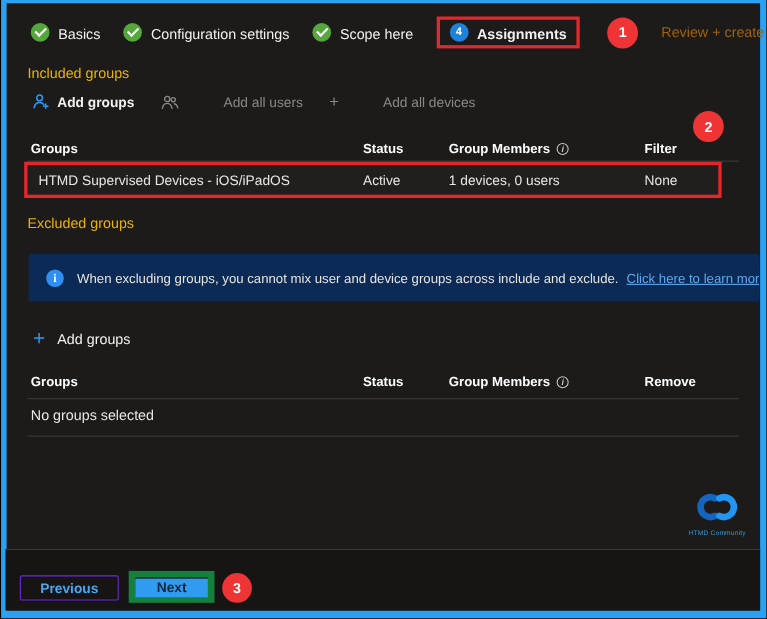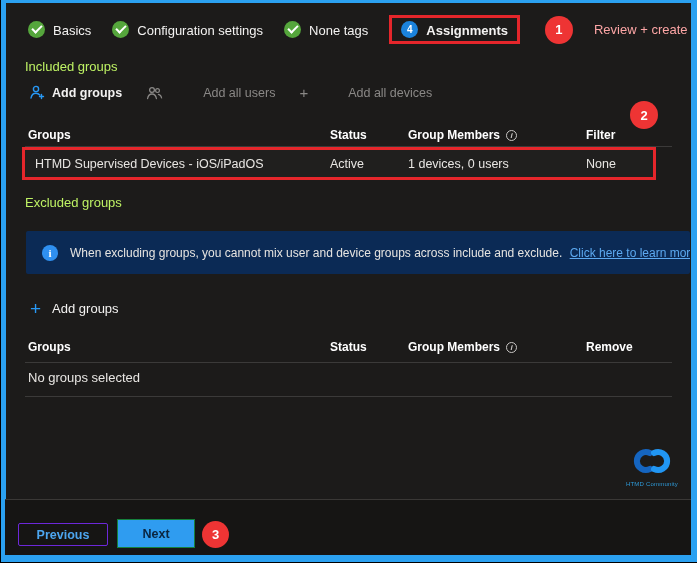--- a/index.html
+++ b/index.html
@@ -7,34 +7,34 @@
   body { font-family:"Liberation Sans", sans-serif; }
   .screen { position:relative; width:697px; height:563px; background:#000; overflow:hidden; }
   .frame { position:absolute; left:1px; top:0; right:0; bottom:1px;
            border:solid #2ba1f1; border-width:3px 6px 7px 5px; background:#1c1b1a; }
   .footer-zone { position:absolute; left:5px; right:6px; top:499px; bottom:8px; background:#161514; border-top:1px solid #3a3836; }
 
   
   .tabs { position:absolute; left:28px; top:13px; height:33px; display:flex; align-items:center; gap:21px; z-index:2; }
   .tab { display:flex; align-items:flex-end; gap:8px; color:#f3f2f1; font-size:13px; cursor:pointer; }
   .tab.current { font-weight:700; }
-  .tab.upcoming { color:#fca5a5; }
+  .tab.upcoming { color:#a16207; }
   .check-circle { width:17px; height:17px; border-radius:50%; background:#55a63c; position:relative; flex:0 0 auto; }
   .check-circle::after { content:""; position:absolute; left:4px; top:4px; width:8px; height:4px;
       border-left:2px solid #fff; border-bottom:2px solid #fff; transform:rotate(-45deg); }
   .step-badge { width:17px; height:17px; border-radius:50%; background:#1b83dc; color:#fff;
       font-size:10px; font-weight:700; display:flex; align-items:center; justify-content:center; flex:0 0 auto; }
   .anno-box { border:3px solid #e5262b; }
   .tab-box { padding:3px 9px; display:flex; align-items:center; gap:8px; }
   .num-circle { width:28px; height:28px; border-radius:50%; background:#ee3434; color:#fff;
       font-size:13px; font-weight:700; display:flex; align-items:center; justify-content:center; z-index:3; }
   .num-inline { margin-left:4px; flex:0 0 auto; }
 
   
-  .section-h { position:absolute; left:25px; font-size:13px; color:#bef264; z-index:2; }
+  .section-h { position:absolute; left:25px; font-size:13px; color:#eab308; z-index:2; }
 
   
   .toolbar { position:absolute; left:29px; top:85px; display:flex; align-items:center; gap:24px; z-index:2; }
   .tool { display:flex; align-items:center; gap:7px; font-size:12.5px; cursor:pointer; }
   .tool.on  { color:#f3f2f1; font-weight:600; }
   .tool.off { color:#8a8886;gap:40px; }
   .tool svg { display:block; }
   .plus-glyph { font-size:15px; font-weight:400; line-height:1; }
   .plus-blue { color:#2899f5; font-size:19px; font-weight:300; line-height:1; }
 
@@ -66,21 +66,21 @@
 
   
   .logo { position:absolute; left:620px; top:446px; width:64px; text-align:center; z-index:2; }
   .logo .lbl { font-size:6px; color:#2e9ad8; margin-top:1px; letter-spacing:.2px; }
 
   
   .btn-prev { position:absolute; left:18px; top:523px; width:90px; height:23px; background:transparent;
       border:1px solid #6d28d9; border-radius:2px; color:#4da6f0; font-size:12.5px; font-weight:700;
       display:flex; align-items:center; justify-content:center; z-index:3; cursor:pointer;
       font-family:"Liberation Sans", sans-serif; }
-  .next-box { position:absolute; left:117px; top:519px; width:78px; height:29px; border:1px solid #15803d; z-index:3; }
+  .next-box { position:absolute; left:117px; top:519px; width:78px; height:29px; border:6px solid #15803d; z-index:3; }
   .btn-next { width:100%; height:100%; background:#2f9cf0; border:none; color:#0a2540; font-size:12.5px;
       font-weight:700; cursor:pointer; font-family:"Liberation Sans", sans-serif; }
   .c2 { position:absolute; left:630px; top:101px; }
   .c3 { position:absolute; left:202px; top:521px; width:27px; height:27px; }
 </style>
 </head>
 <body>
 
 <div class="screen">
   <div class="frame"></div>
@@ -90,21 +90,21 @@
     <div class="tab">
       <span class="check-circle"></span>
       <span>Basics</span>
     </div>
     <div class="tab">
       <span class="check-circle"></span>
       <span>Configuration settings</span>
     </div>
     <div class="tab">
       <span class="check-circle"></span>
-      <span>None tags</span>
+      <span>Scope here</span>
     </div>
     <div class="anno-box tab-box">
       <div class="tab current">
         <span class="step-badge">4</span>
         <span>Assignments</span>
       </div>
     </div>
     <div class="num-circle num-inline">1</div>
     <div class="tab upcoming">
       <span>Review + create</span>

